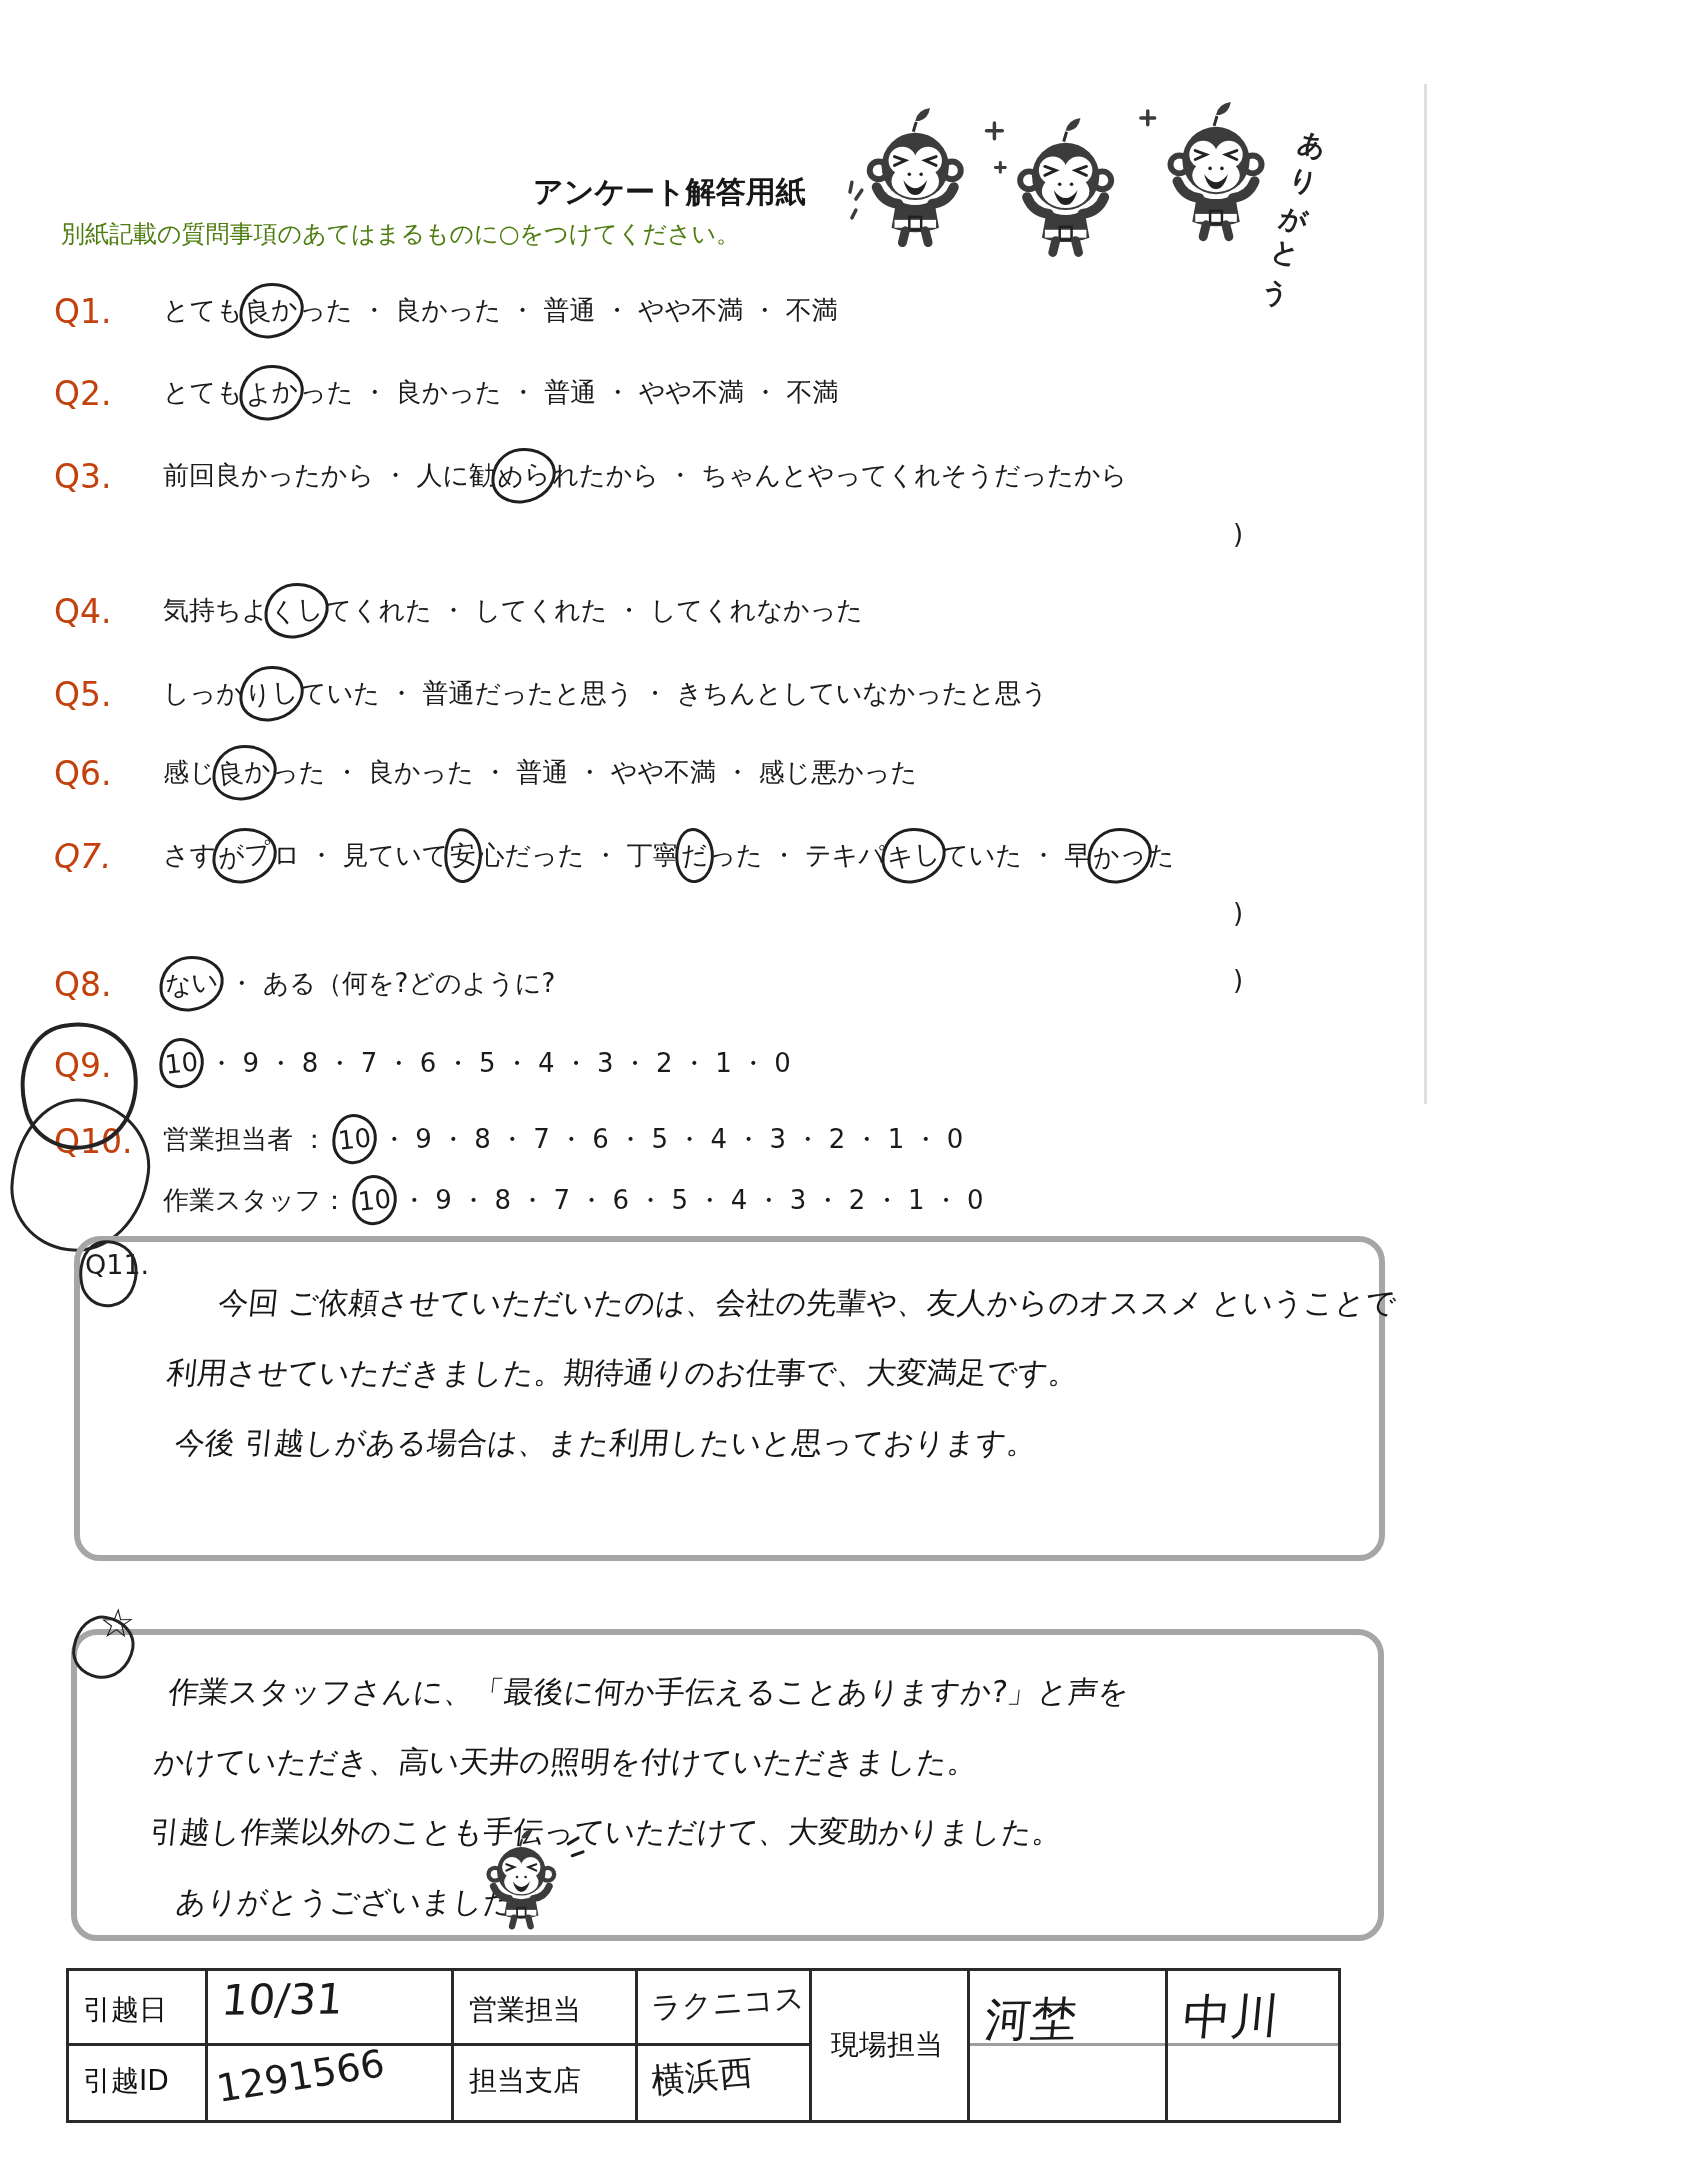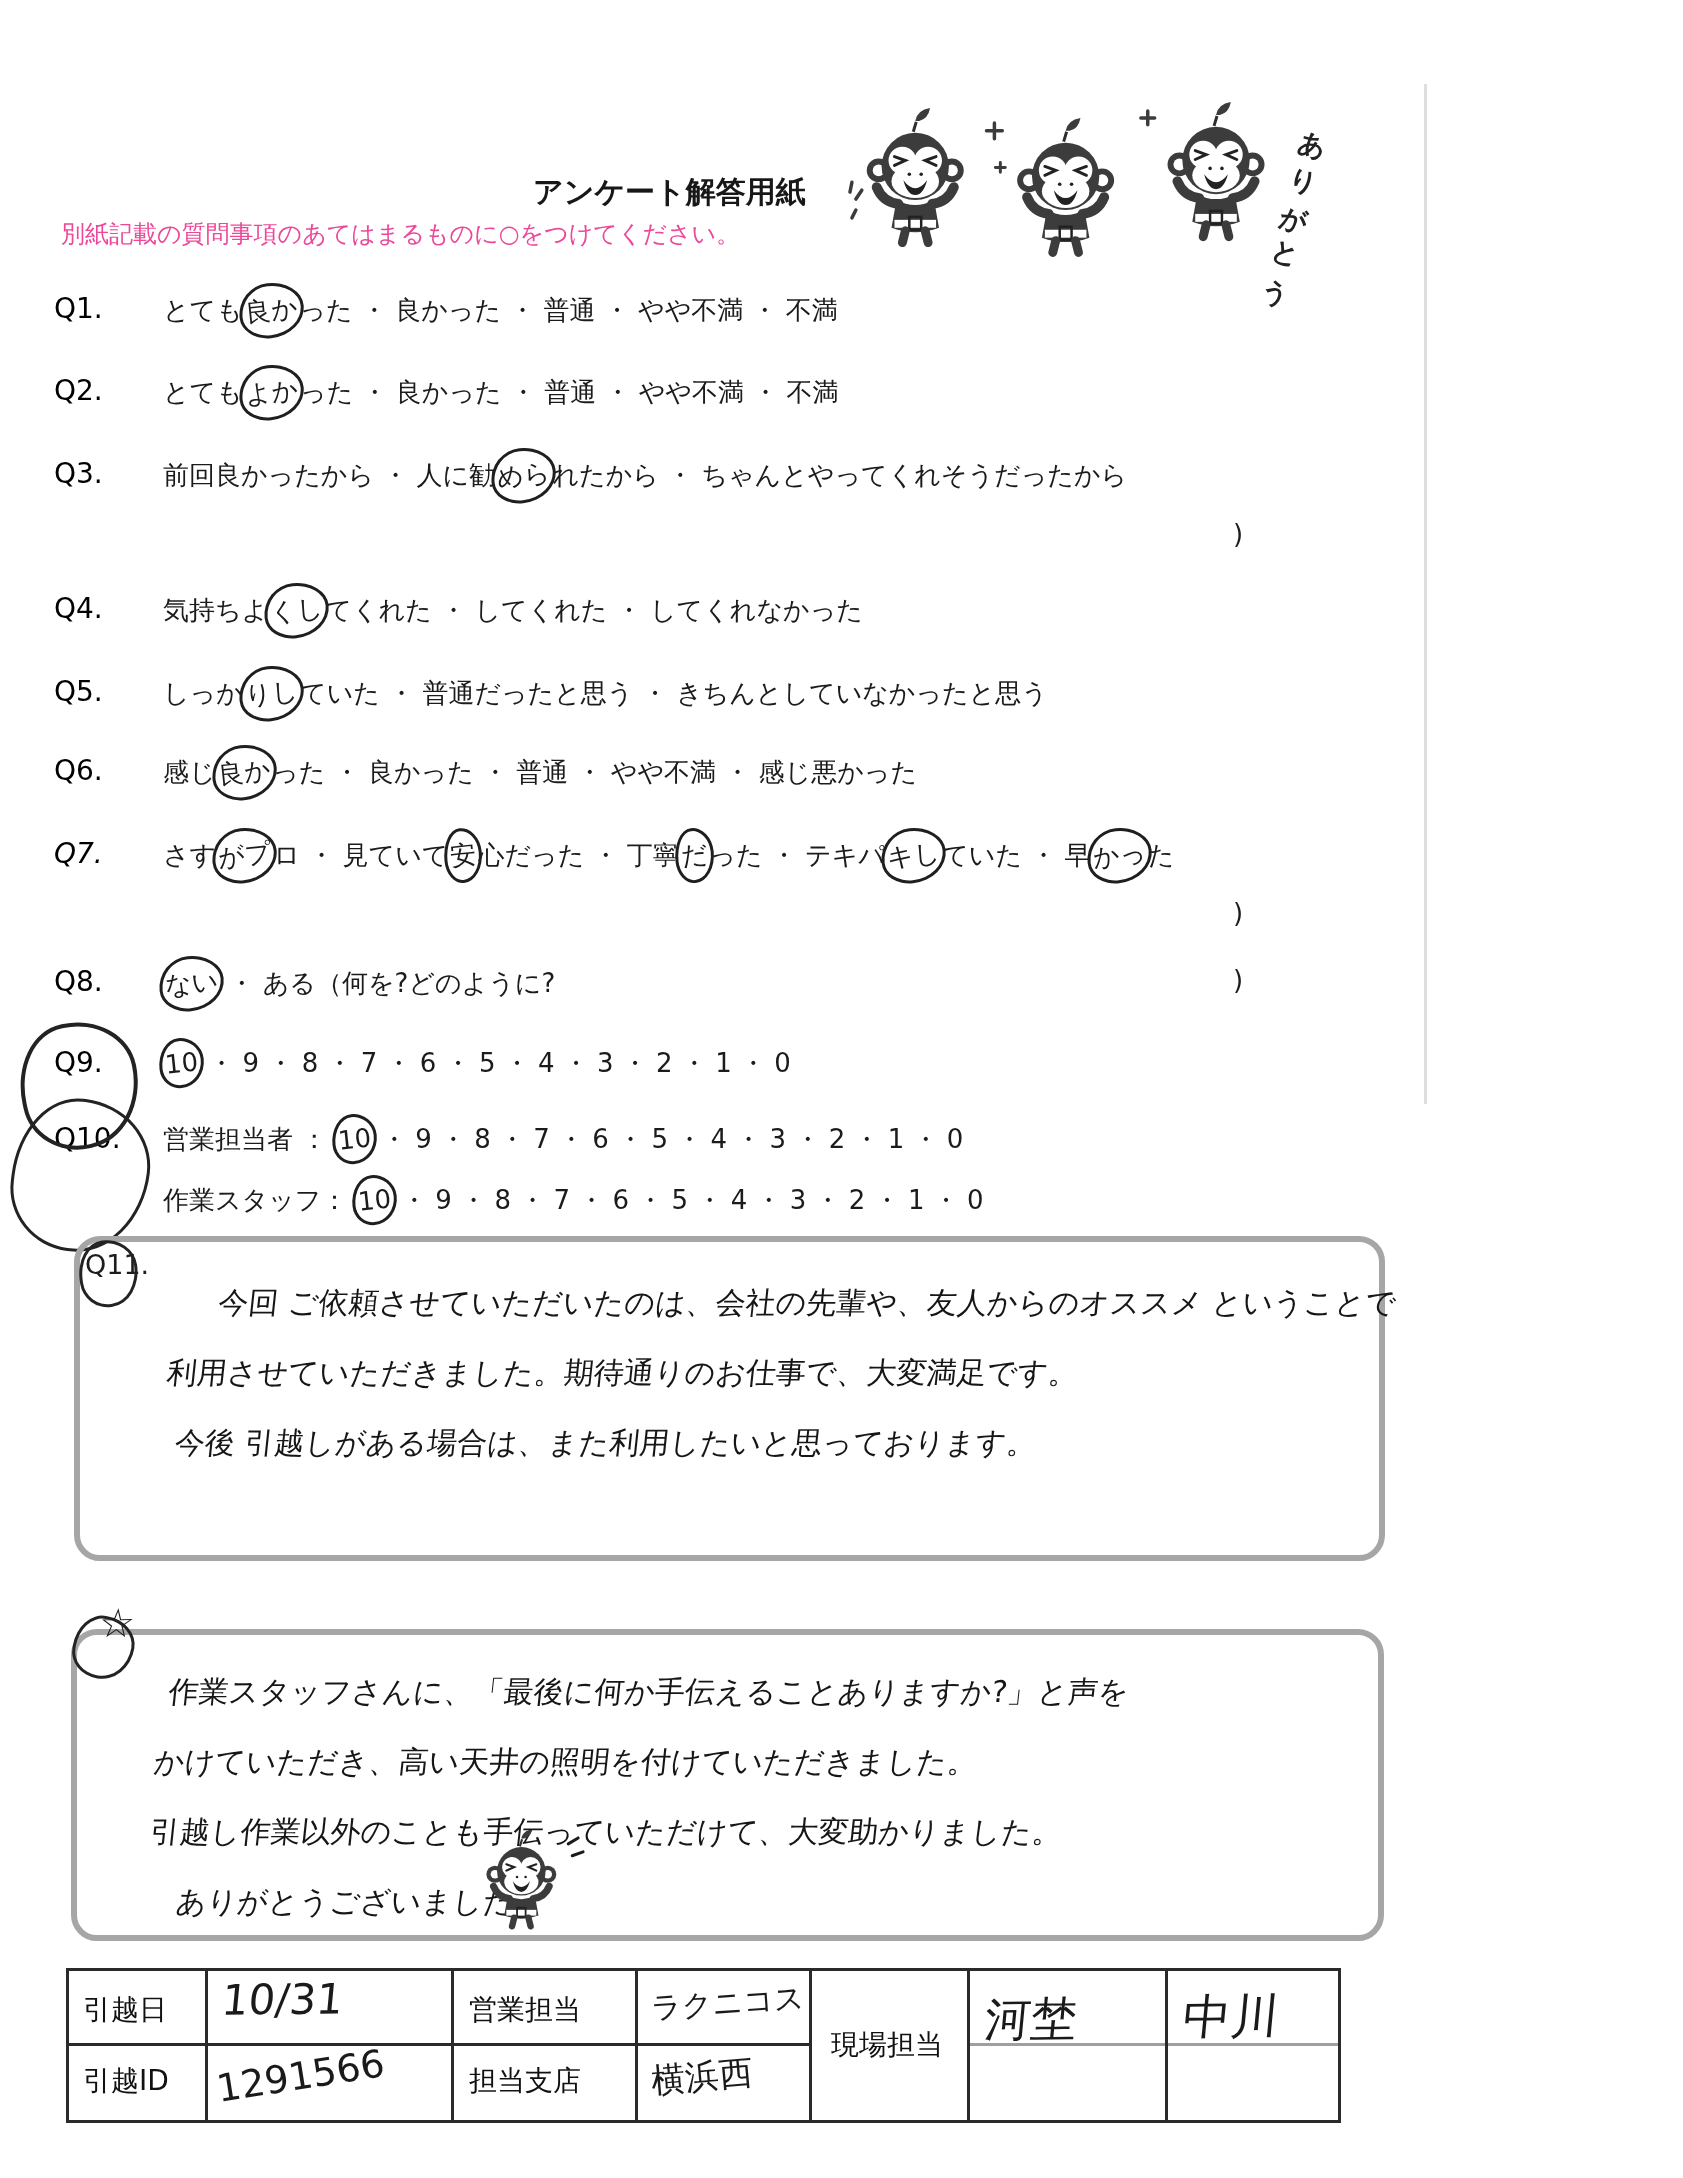--- a/index.html
+++ b/index.html
@@ -3,25 +3,25 @@
 <meta charset="utf-8">
 <style>
   html,body{margin:0;padding:0;background:#ffffff;}
   #page{position:relative;width:1683px;height:2178px;background:#ffffff;overflow:hidden;
         font-family:"DejaVu Sans","Liberation Sans",sans-serif;color:#1d1d1d;}
   .abs{position:absolute;}
   
   .logo{left:61px;top:154px;font-size:47px;font-weight:bold;letter-spacing:2px;
         -webkit-text-stroke:1px #6b2520;}
   .subtitle{left:533px;top:172px;font-size:30px;font-weight:bold;color:#171717;}
-  .instruction{left:61px;top:218px;font-size:24px;color:#ec4899;}
+  .instruction{left:61px;top:218px;font-size:24px;color:#4d7c0f;}
   .thanks{left:1279px;top:111px;font-size:27px;font-weight:bold;writing-mode:vertical-rl;
           letter-spacing:7px;transform:rotate(14deg);color:#222;}
   
-  .qlabel{position:absolute;left:54px;font-size:28px;color:#000000;}
+  .qlabel{position:absolute;left:54px;font-size:33px;color:#c2410c;}
   .qline{position:absolute;left:163px;font-size:26px;white-space:pre;color:#1b1b1b;}
   .circled{display:inline-block;border:3px solid #1f1f1f;
            border-radius:48% 52% 55% 45% / 58% 46% 54% 42%;
            padding:7px 3px;margin:-9px -4px;transform:rotate(-6deg);}
   .close-paren{position:absolute;left:1233px;font-size:26px;}
   .hand-circle{position:absolute;border:4px solid #232323;
                border-radius:46% 54% 52% 48% / 56% 44% 58% 42%;background:transparent;}
   
   .comment-box{position:absolute;border:6px solid #a6a6a6;border-radius:26px;}
   .hw{transform:skewX(-6deg) rotate(-0.6deg);}

